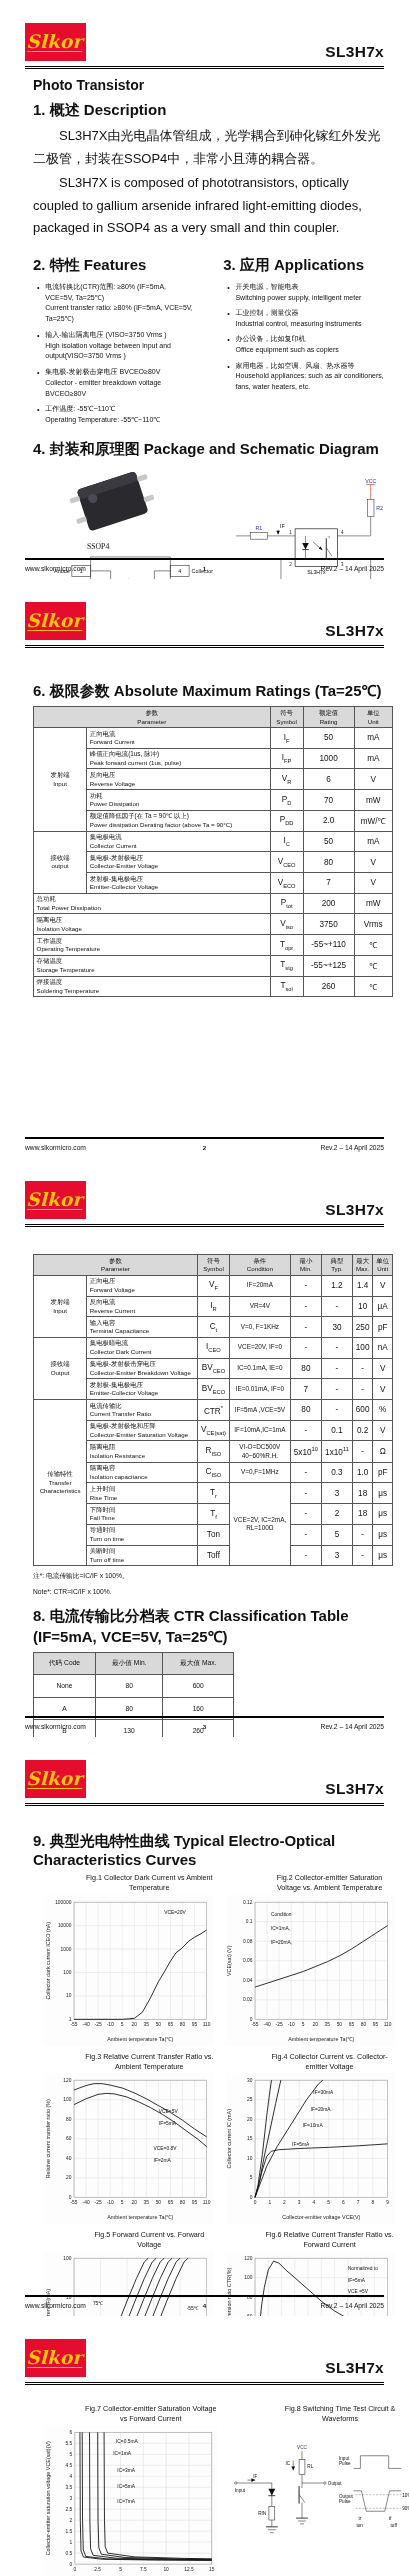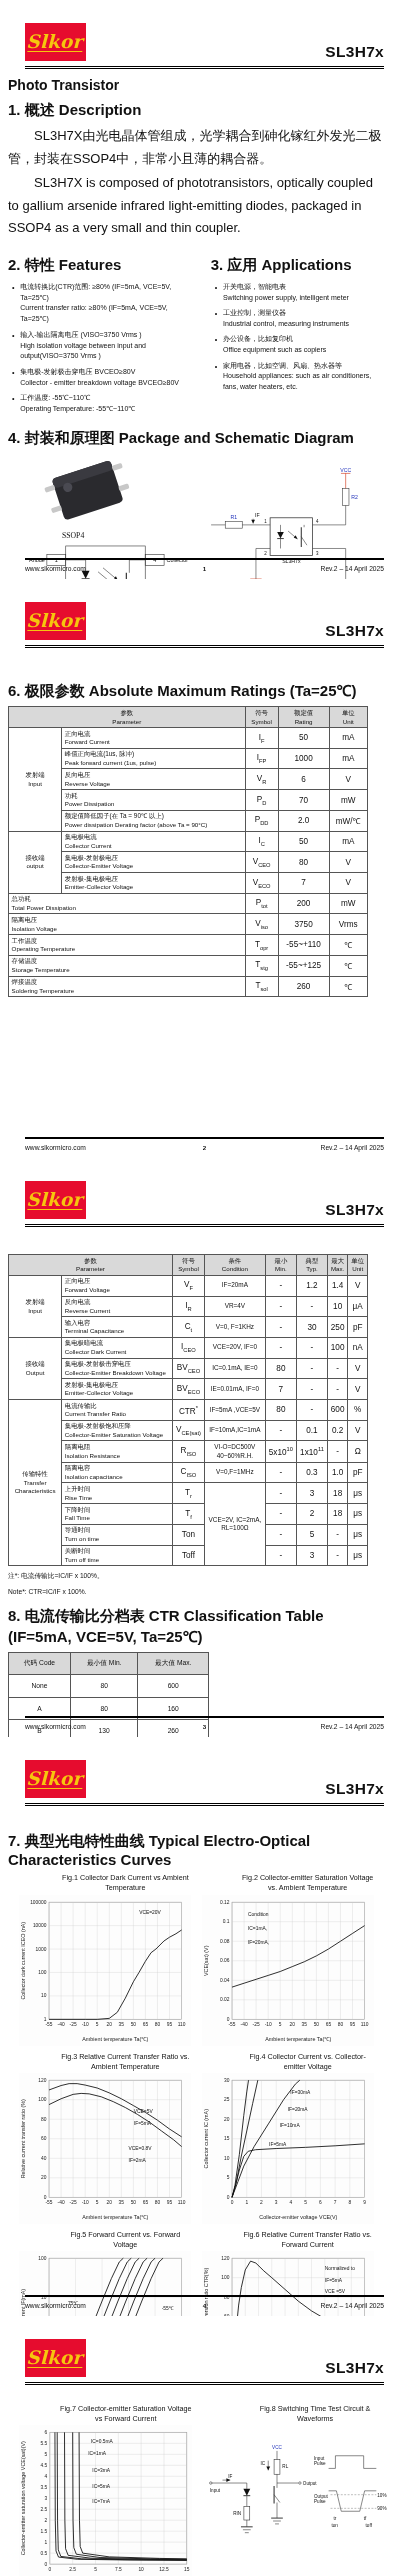--- a/index.html
+++ b/index.html
@@ -10,21 +10,21 @@
   .logo{position:absolute;left:0;top:0;width:61px;height:38px;background:#e60c2e;display:flex;align-items:center;justify-content:center;}
   .logo span{color:#f6c60e;font-family:"DejaVu Serif",serif;font-style:italic;font-weight:bold;font-size:18.5px;border-bottom:1.5px solid #f6c60e;line-height:1.05;transform:skewX(-4deg);}
   .part{position:absolute;right:0;bottom:5.2px;font-size:15.5px;font-weight:bold;letter-spacing:0.3px;}
   
   .ftr{position:absolute;left:25px;right:25px;bottom:7.2px;}
   .ftr .bar{border-top:2.1px solid #000;margin-bottom:5.2px;}
   .ftr .row{display:flex;font-size:6.7px;}
   .ftr .site{flex:1;}
   .ftr .pno{flex:1;text-align:center;font-weight:bold;font-size:6.2px;}
   .ftr .rev{flex:1;text-align:right;}
-  .content{position:absolute;left:8px;right:25px;top:77px;}
+  .content{position:absolute;left:33px;right:25px;top:77px;}
   h1.doctitle{font-size:14px;margin:4.1px 0 7.2px 0;}
   .sec{font-size:15px;font-weight:bold;margin:8.2px 0 5.2px 0;}
   .para{font-size:13px;line-height:1.75;margin:1px 0;}
   .indent{text-indent:2em;}
   .cols{display:flex;gap:20px;}
   .col{flex:1;}
   ul.feat{list-style:none;margin:7.2px 0 0 0;padding:0 0 0 4.1px;font-size:7px;}
   ul.feat li{margin-bottom:4.6px;position:relative;padding-left:8.2px;line-height:1.55;}
   ul.feat li:before{content:"•";position:absolute;left:0;top:0;font-size:7.2px;}
   
@@ -665,21 +665,21 @@
 </div>
 
 <div class="page">
   <div class="hdr">
       <div class="logo">
         <span>Slkor</span>
       </div>
       <div class="part">SL3H7x</div>
     </div>
   <div class="content" style="top:87px;">
-    <div class="sec">7.  典型光电特性曲线 Typical Electro-Optical Characteristics Curves</div>
+    <div class="sec">9.  典型光电特性曲线 Typical Electro-Optical Characteristics Curves</div>
     <div class="figrow">
       <div class="figblock">
           <div class="figtitle">Fig.1 Collector Dark Current vs Ambient Temperature</div>
           <div class="chart"><svg width="170" height="149" viewBox="0 0 330 290">
               <rect x="58" y="14" width="258" height="228" class="fr"></rect>
               <line x1="58.0" y1="14" x2="58.0" y2="242" class="gl"></line>
               <text x="58.0" y="255" class="tk" text-anchor="middle">-55</text>
               <line x1="81.5" y1="14" x2="81.5" y2="242" class="gl"></line>
               <text x="81.5" y="255" class="tk" text-anchor="middle">-40</text>
               <line x1="104.9" y1="14" x2="104.9" y2="242" class="gl"></line>

